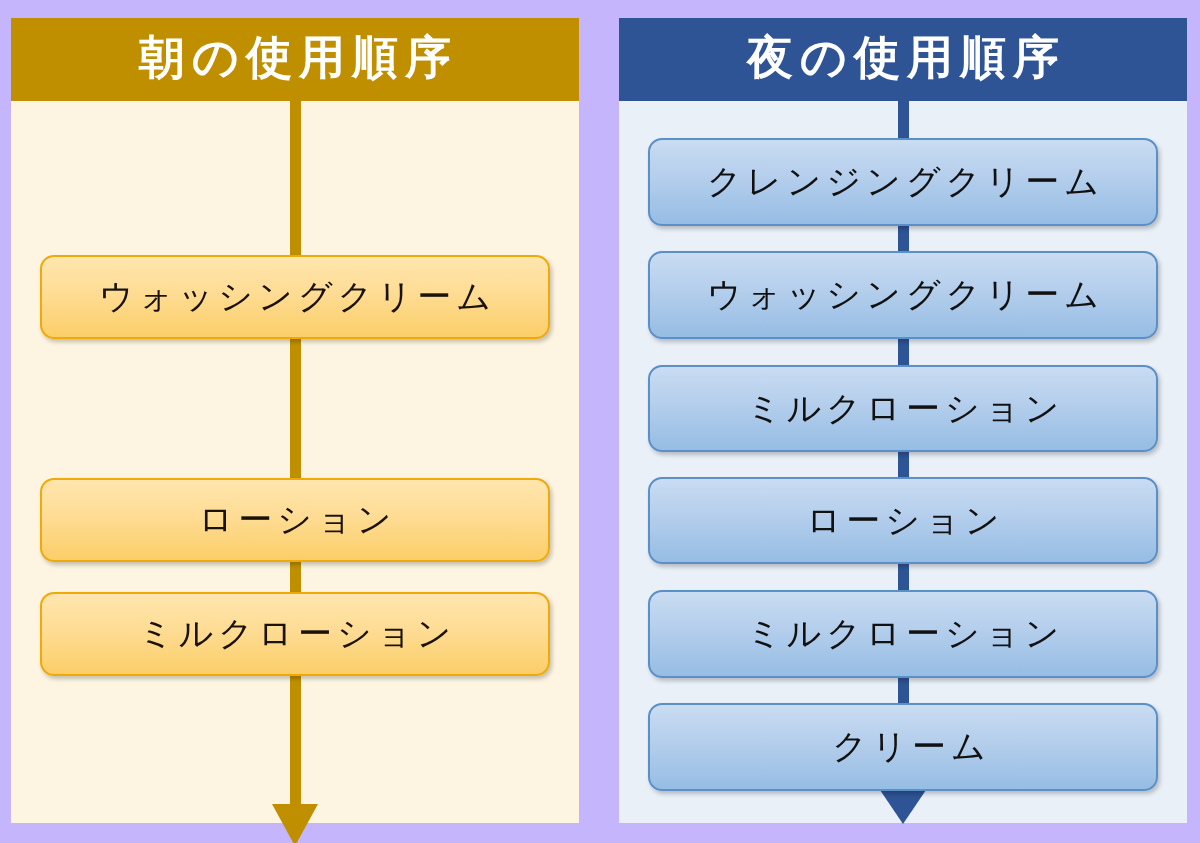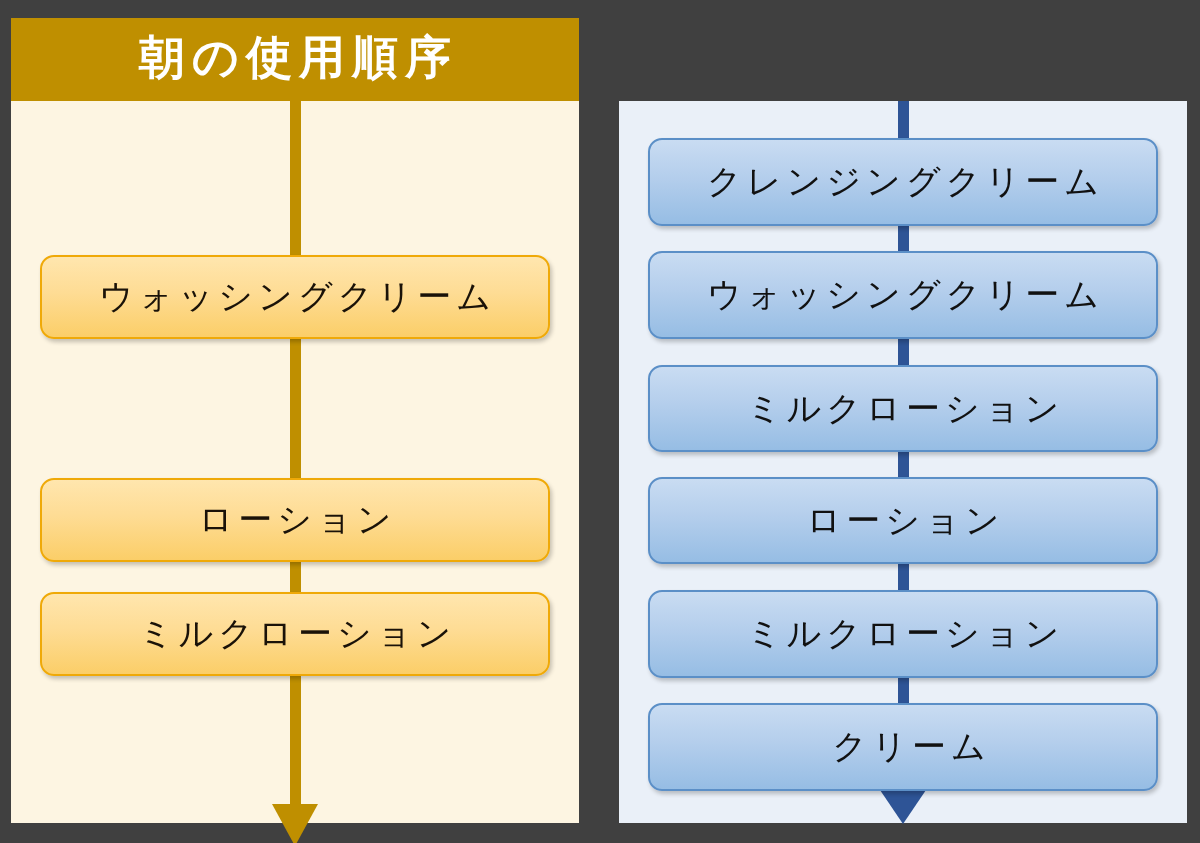--- a/index.html
+++ b/index.html
@@ -11,21 +11,21 @@
   body {
     width: 1200px;
     height: 843px;
     font-family: "DejaVu Sans", sans-serif;
     overflow: hidden;
   }
   .stage {
     position: relative;
     width: 1200px;
     height: 843px;
-    background: #404040;
+    background: #c4b5fd;
   }
 
   
   .panel {
     position: absolute;
     top: 18px;
     width: 568px;
     height: 805px;
   }
   .panel-morning { left: 11px; }
@@ -165,20 +165,21 @@
       <div class="step step-2">ミルクローション</div>
     </div>
   </div>
 
   <div class="panel panel-night">
     <div class="panel-body"></div>
 
     <div class="connector"></div>
     <div class="arrowhead"></div>
 
+    <div class="panel-header">夜の使用順序</div>
 
     <div class="steps">
       <div class="step step-0">クレンジングクリーム</div>
       <div class="step step-1">ウォッシングクリーム</div>
       <div class="step step-2">ミルクローション</div>
       <div class="step step-3">ローション</div>
       <div class="step step-4">ミルクローション</div>
       <div class="step step-5">クリーム</div>
     </div>
   </div>

